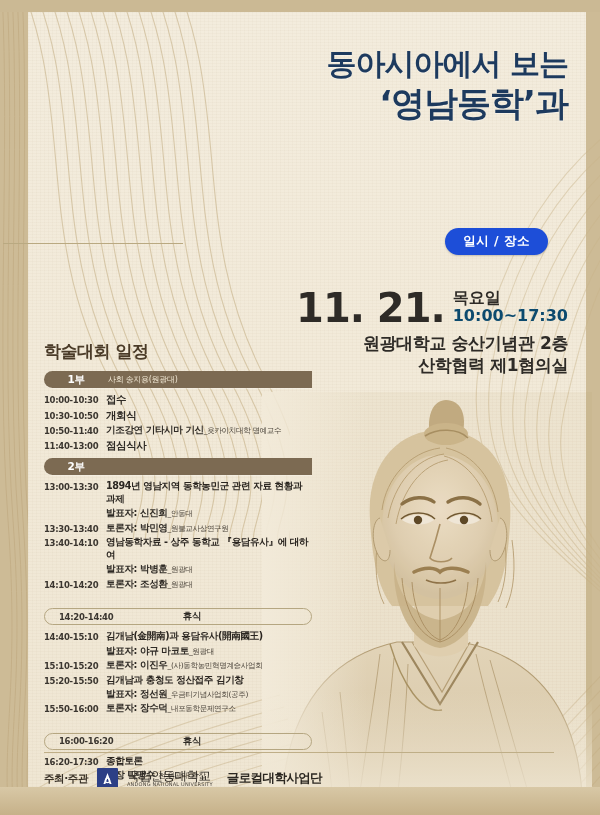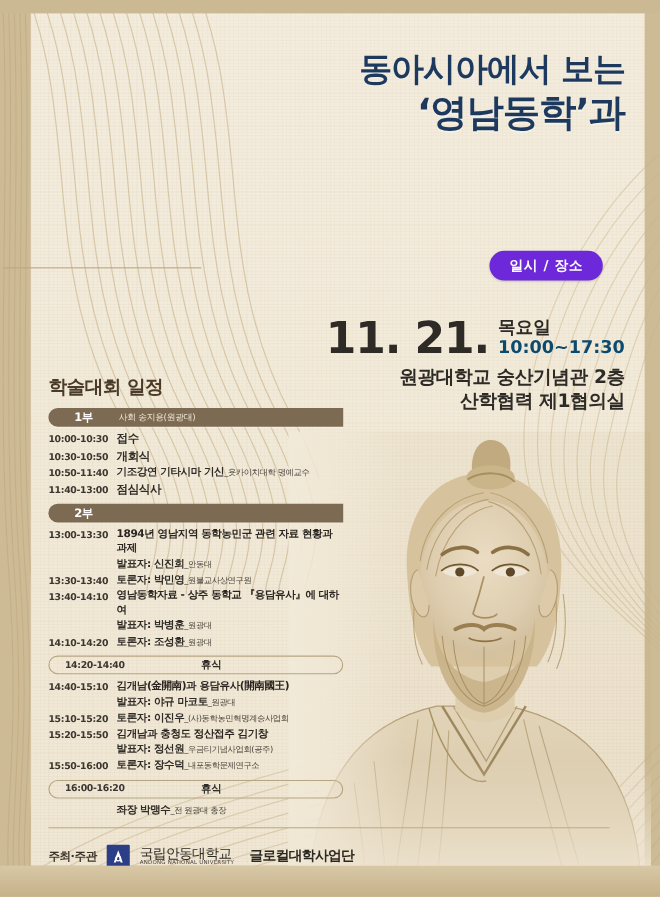--- a/index.html
+++ b/index.html
@@ -68,21 +68,21 @@
 
   
   .date-rule{
     position:absolute; left:3px; top:243px; width:180px; height:1px;
     background:#b9a981;
   }
 
   
   .badge{
     position:absolute; right:52px; top:228px;
-    background:#6d28d9; color:#fff;
+    background:#1d4ed8; color:#fff;
     font-size:12.5px; font-weight:bold;
     padding:5px 18px; border-radius:20px;
     letter-spacing:.5px;
     box-shadow:0 1px 2px rgba(0,0,0,.18);
   }
   .date-area{
     position:absolute; right:32px; top:258px; width:300px;
     text-align:right; color:#33302c;
   }
   .date-row{
@@ -131,21 +131,21 @@
   }
   .txt{ flex:1; font-size:10px; color:#2f2b26; letter-spacing:-.4px; line-height:1.3; }
   .txt.plain{ font-weight:bold; font-size:10.5px; }
   .txt.topic{ font-weight:bold; font-size:9.6px; color:#2a2520; }
   .txt.person{ font-weight:bold; font-size:9.6px; }
   .txt .aff{ font-weight:normal; font-size:7.6px; color:#4b443b; }
 
   .break-row{
     display:flex; align-items:center;
     border:1px solid #b5a681; border-radius:10px;
-    height:17px; margin:6px 0 5px 0;
+    height:17px; margin:18px 0 5px 0;
   }
   .break-row .time{ padding-left:14px; padding-top:0; width:70px; flex:0 0 70px;}
   .break-row .blabel{
     flex:1; text-align:center; font-size:9.5px; font-weight:bold;
     color:#2f2b26; padding-right:42px; letter-spacing:-.3px;
   }
 
   
   .foot-rule{
     position:absolute; left:44px; bottom:62px; width:510px; height:1px;
@@ -468,20 +468,24 @@
       </div>
     </div>
 
     <div class="break-row">
       <div class="time">16:00-16:20</div>
       <div class="blabel">휴식</div>
     </div>
 
     <div>
       <div class="row">
+        <div class="time">16:20-17:30</div>
+        <div class="txt topic">종합토론</div>
+      </div>
+      <div class="row">
         <div class="time"></div>
         <div class="txt person">
           <span>좌장 박맹수</span><span class="aff">_전 원광대 총장</span>
         </div>
       </div>
     </div>
   </div>
 
   <div class="foot-rule"></div>
   <div class="footer">

